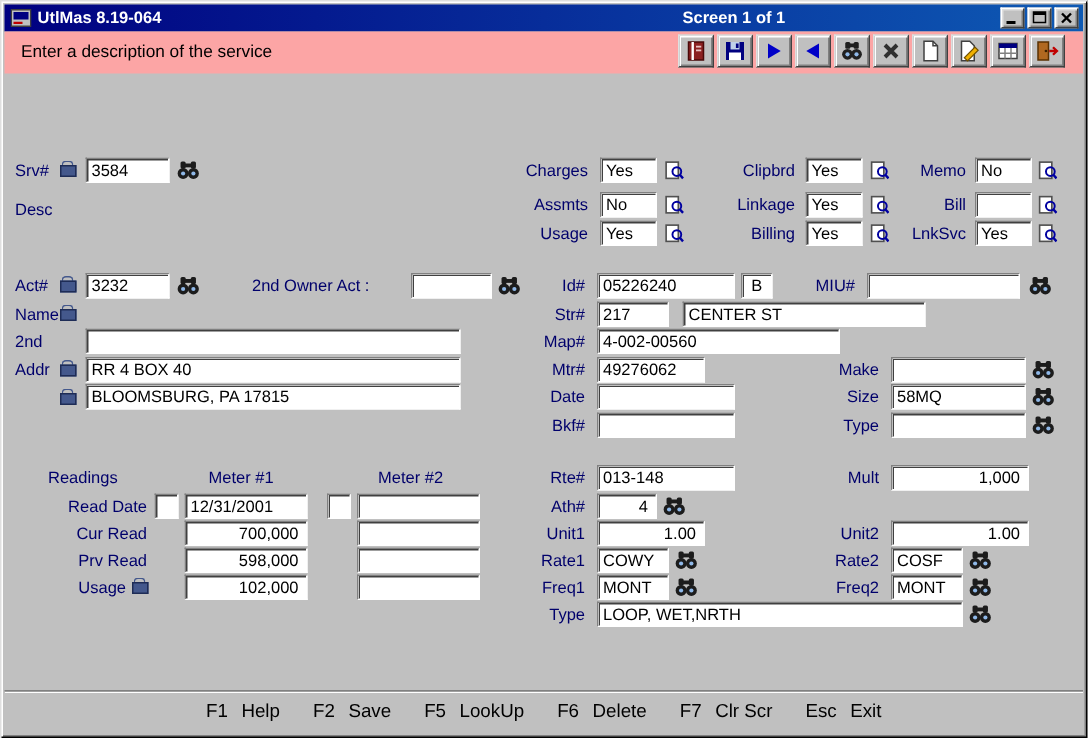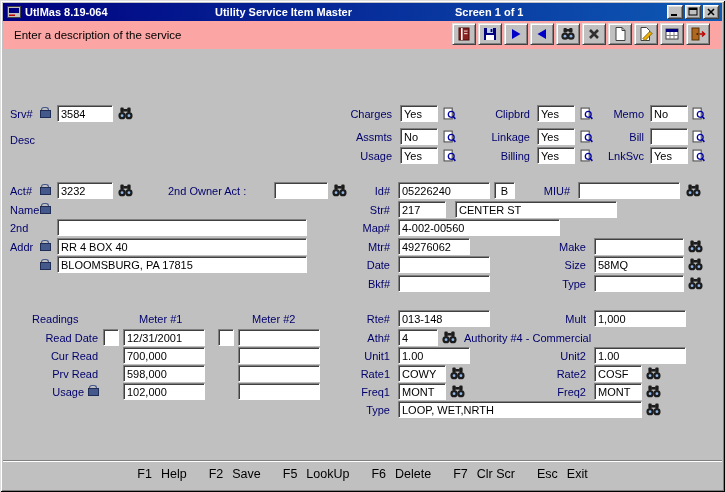--- a/index.html
+++ b/index.html
@@ -21,21 +21,21 @@
   .toolrow{position:absolute;left:3px;top:21px;width:719px;height:28px;background:#fca5a5}
   .prompt{position:absolute;left:11px;top:8px;font-size:11.5px;color:#000;white-space:nowrap}
   .tools{position:absolute;left:449px;top:2px;display:flex;gap:2px}
   .tbtn{width:24px;height:22px;background:#c0c0c0;border:1px solid;border-color:#dfdfdf #404040 #404040 #dfdfdf;
         box-shadow:inset 1px 1px 0 #fff,inset -1px -1px 0 #808080;display:flex;align-items:center;justify-content:center;padding:0}
   
   .lbl{position:absolute;font-size:11px;color:#00006b;white-space:nowrap}
   .lbl-r{text-align:right}
   .field{position:absolute;height:17px;background:#fff;border:1px solid;border-color:#808080 #fff #fff #808080;
          box-shadow:inset 1px 1px 0 #404040;font-size:11px;color:#000;padding:2px 3px 4px;white-space:nowrap;overflow:hidden}
-  .num{text-align:left;padding-right:5px}
+  .num{text-align:right;padding-right:5px}
   .cen{text-align:center}
   .ylw{background:#ffff00}
   .icn{position:absolute}
   .lock{position:absolute;width:9px;height:11px}
   .lock::before{content:"";position:absolute;top:0;left:1px;width:6px;height:6px;border:1.5px solid #44588c;border-bottom:none;border-radius:3px 3px 0 0}
   .lock::after{content:"";position:absolute;bottom:0;left:0;width:9px;height:6px;background:#44588c;border:1px solid #1e2c56}
   
   .fnbar{position:absolute;left:3px;right:3px;top:460px;height:27px;border-top:1px solid #808080;
          box-shadow:inset 0 1px 0 #fff;display:flex;justify-content:center;gap:22px;padding-top:6px;font-size:12.5px;color:#000}
   .fnitem{display:flex;gap:9px;white-space:nowrap;cursor:default}
@@ -129,21 +129,20 @@
   </defs>
 </svg>
 
 <div class="win">
 
   <div class="tbar">
     <svg class="t-ico" width="14" height="14">
         <use href="#i-app"></use>
       </svg>
     <span class="t-app">UtlMas 8.19-064</span>
-    <span class="t-mid">Utility Service Item Master</span>
     <span class="t-scr">Screen 1 of 1</span>
     <span class="winbtns">
       <button class="wbtn">
           <svg width="10" height="10">
             <use href="#i-min"></use>
           </svg>
         </button>
       <button class="wbtn">
           <svg width="10" height="10">
             <use href="#i-max"></use>
@@ -350,21 +349,20 @@
   <div class="lbl lbl-r" style="left:10px;top:332px;width:88px">Read Date</div>
   <div class="field" style="left:103px;top:329px;width:16px"></div>
   <div class="field" style="left:123px;top:329px;width:82px">12/31/2001</div>
   <div class="field" style="left:218px;top:329px;width:16px"></div>
   <div class="field" style="left:238px;top:329px;width:82px"></div>
   <div class="lbl lbl-r" style="left:345px;top:332px;width:45px">Ath#</div>
   <div class="field num" style="left:398px;top:329px;width:40px">4</div>
   <svg class="icn" style="left:442px;top:331px" width="15" height="13">
       <use href="#i-binoc"></use>
     </svg>
-  <div class="lbl" style="left:464px;top:332px">Authority #4 - Commercial</div>
 
   <div class="lbl lbl-r" style="left:10px;top:350px;width:88px">Cur Read</div>
   <div class="field num" style="left:123px;top:347px;width:82px">700,000</div>
   <div class="field num" style="left:238px;top:347px;width:82px"></div>
   <div class="lbl lbl-r" style="left:345px;top:350px;width:45px">Unit1</div>
   <div class="field num" style="left:398px;top:347px;width:72px">1.00</div>
   <div class="lbl lbl-r" style="left:524px;top:350px;width:62px">Unit2</div>
   <div class="field num" style="left:594px;top:347px;width:92px">1.00</div>
 
   <div class="lbl lbl-r" style="left:10px;top:368px;width:88px">Prv Read</div>

